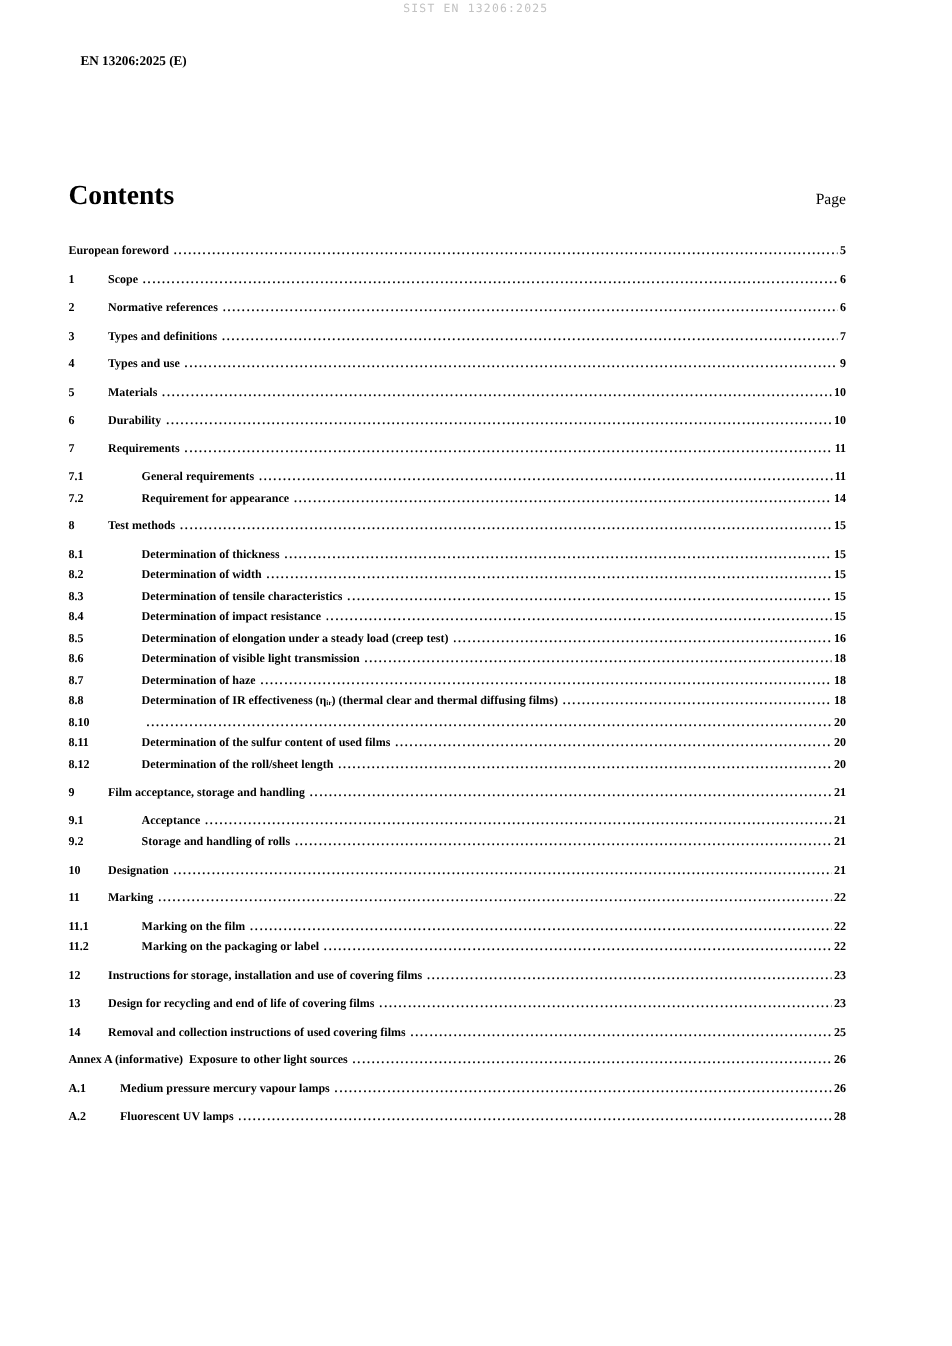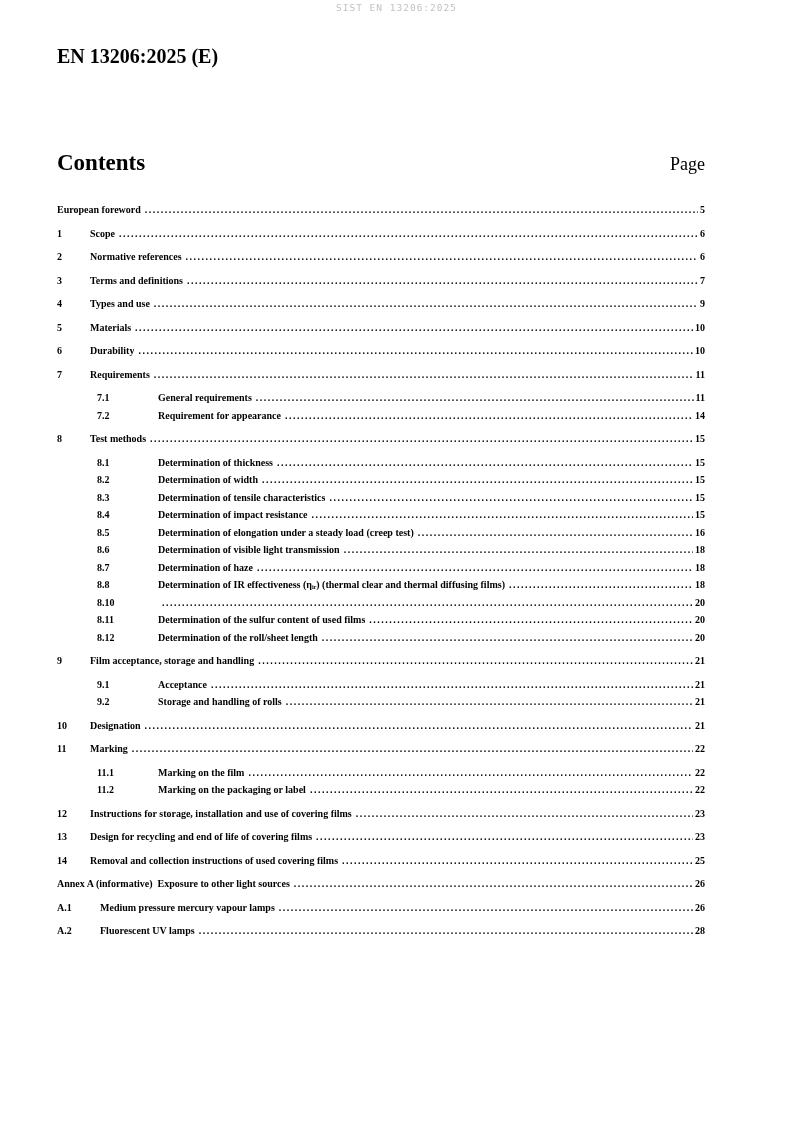--- a/index.html
+++ b/index.html
@@ -22,41 +22,41 @@
     left: 0;
     right: 0;
     text-align: center;
     font-family: "DejaVu Sans Mono", monospace;
     font-size: 9.5px;
     letter-spacing: 1px;
     color: #c2c2c2;
   }
   .doc-ref {
     position: absolute;
-    left: 57px;
+    left: 67px;
     top: 45px;
-    font-size: 20px;
+    font-size: 11px;
     font-weight: bold;
   }
   .contents-header {
     position: absolute;
     left: 57px;
     right: 88px;
     top: 150px;
     display: flex;
     justify-content: space-between;
     align-items: baseline;
     gap: 48px;
   }
   .contents-title {
     font-size: 23px;
     font-weight: bold;
   }
   .page-col-header {
-    font-size: 18px;
+    font-size: 13px;
     font-weight: 400;
   }
   .toc {
     position: absolute;
     left: 57px;
     right: 88px;
     top: 202px;
   }
   .entry {
     display: flex;
@@ -69,21 +69,21 @@
   .entry.spaced {
     margin-top: 8.5px;
   }
   .entry:first-child {
     margin-top: 0;
   }
   .num {
     flex: none;
   }
   .clause .num     { width: 33px; }
-  .sub .num        { width: 61px; margin-left: 40px; }
+  .sub .num        { width: 61px; }
   .annex-sub .num  { width: 43px; }
   .label {
     flex: none;
     max-width: 560px;
     white-space: nowrap;
     overflow: hidden;
   }
   .dots {
     flex: 1 1 0;
     overflow: hidden;
@@ -134,21 +134,21 @@
         <span class="pagenum">6</span>
       </div>
       <div class="entry clause spaced">
         <span class="num">2</span>
         <span class="label">Normative references</span>
         <span class="dots"></span>
         <span class="pagenum">6</span>
       </div>
       <div class="entry clause spaced">
         <span class="num">3</span>
-        <span class="label">Terms and definitions</span>
+        <span class="label">Types and definitions</span>
         <span class="dots"></span>
         <span class="pagenum">7</span>
       </div>
       <div class="entry clause spaced">
         <span class="num">4</span>
         <span class="label">Types and use</span>
         <span class="dots"></span>
         <span class="pagenum">9</span>
       </div>
       <div class="entry clause spaced">

